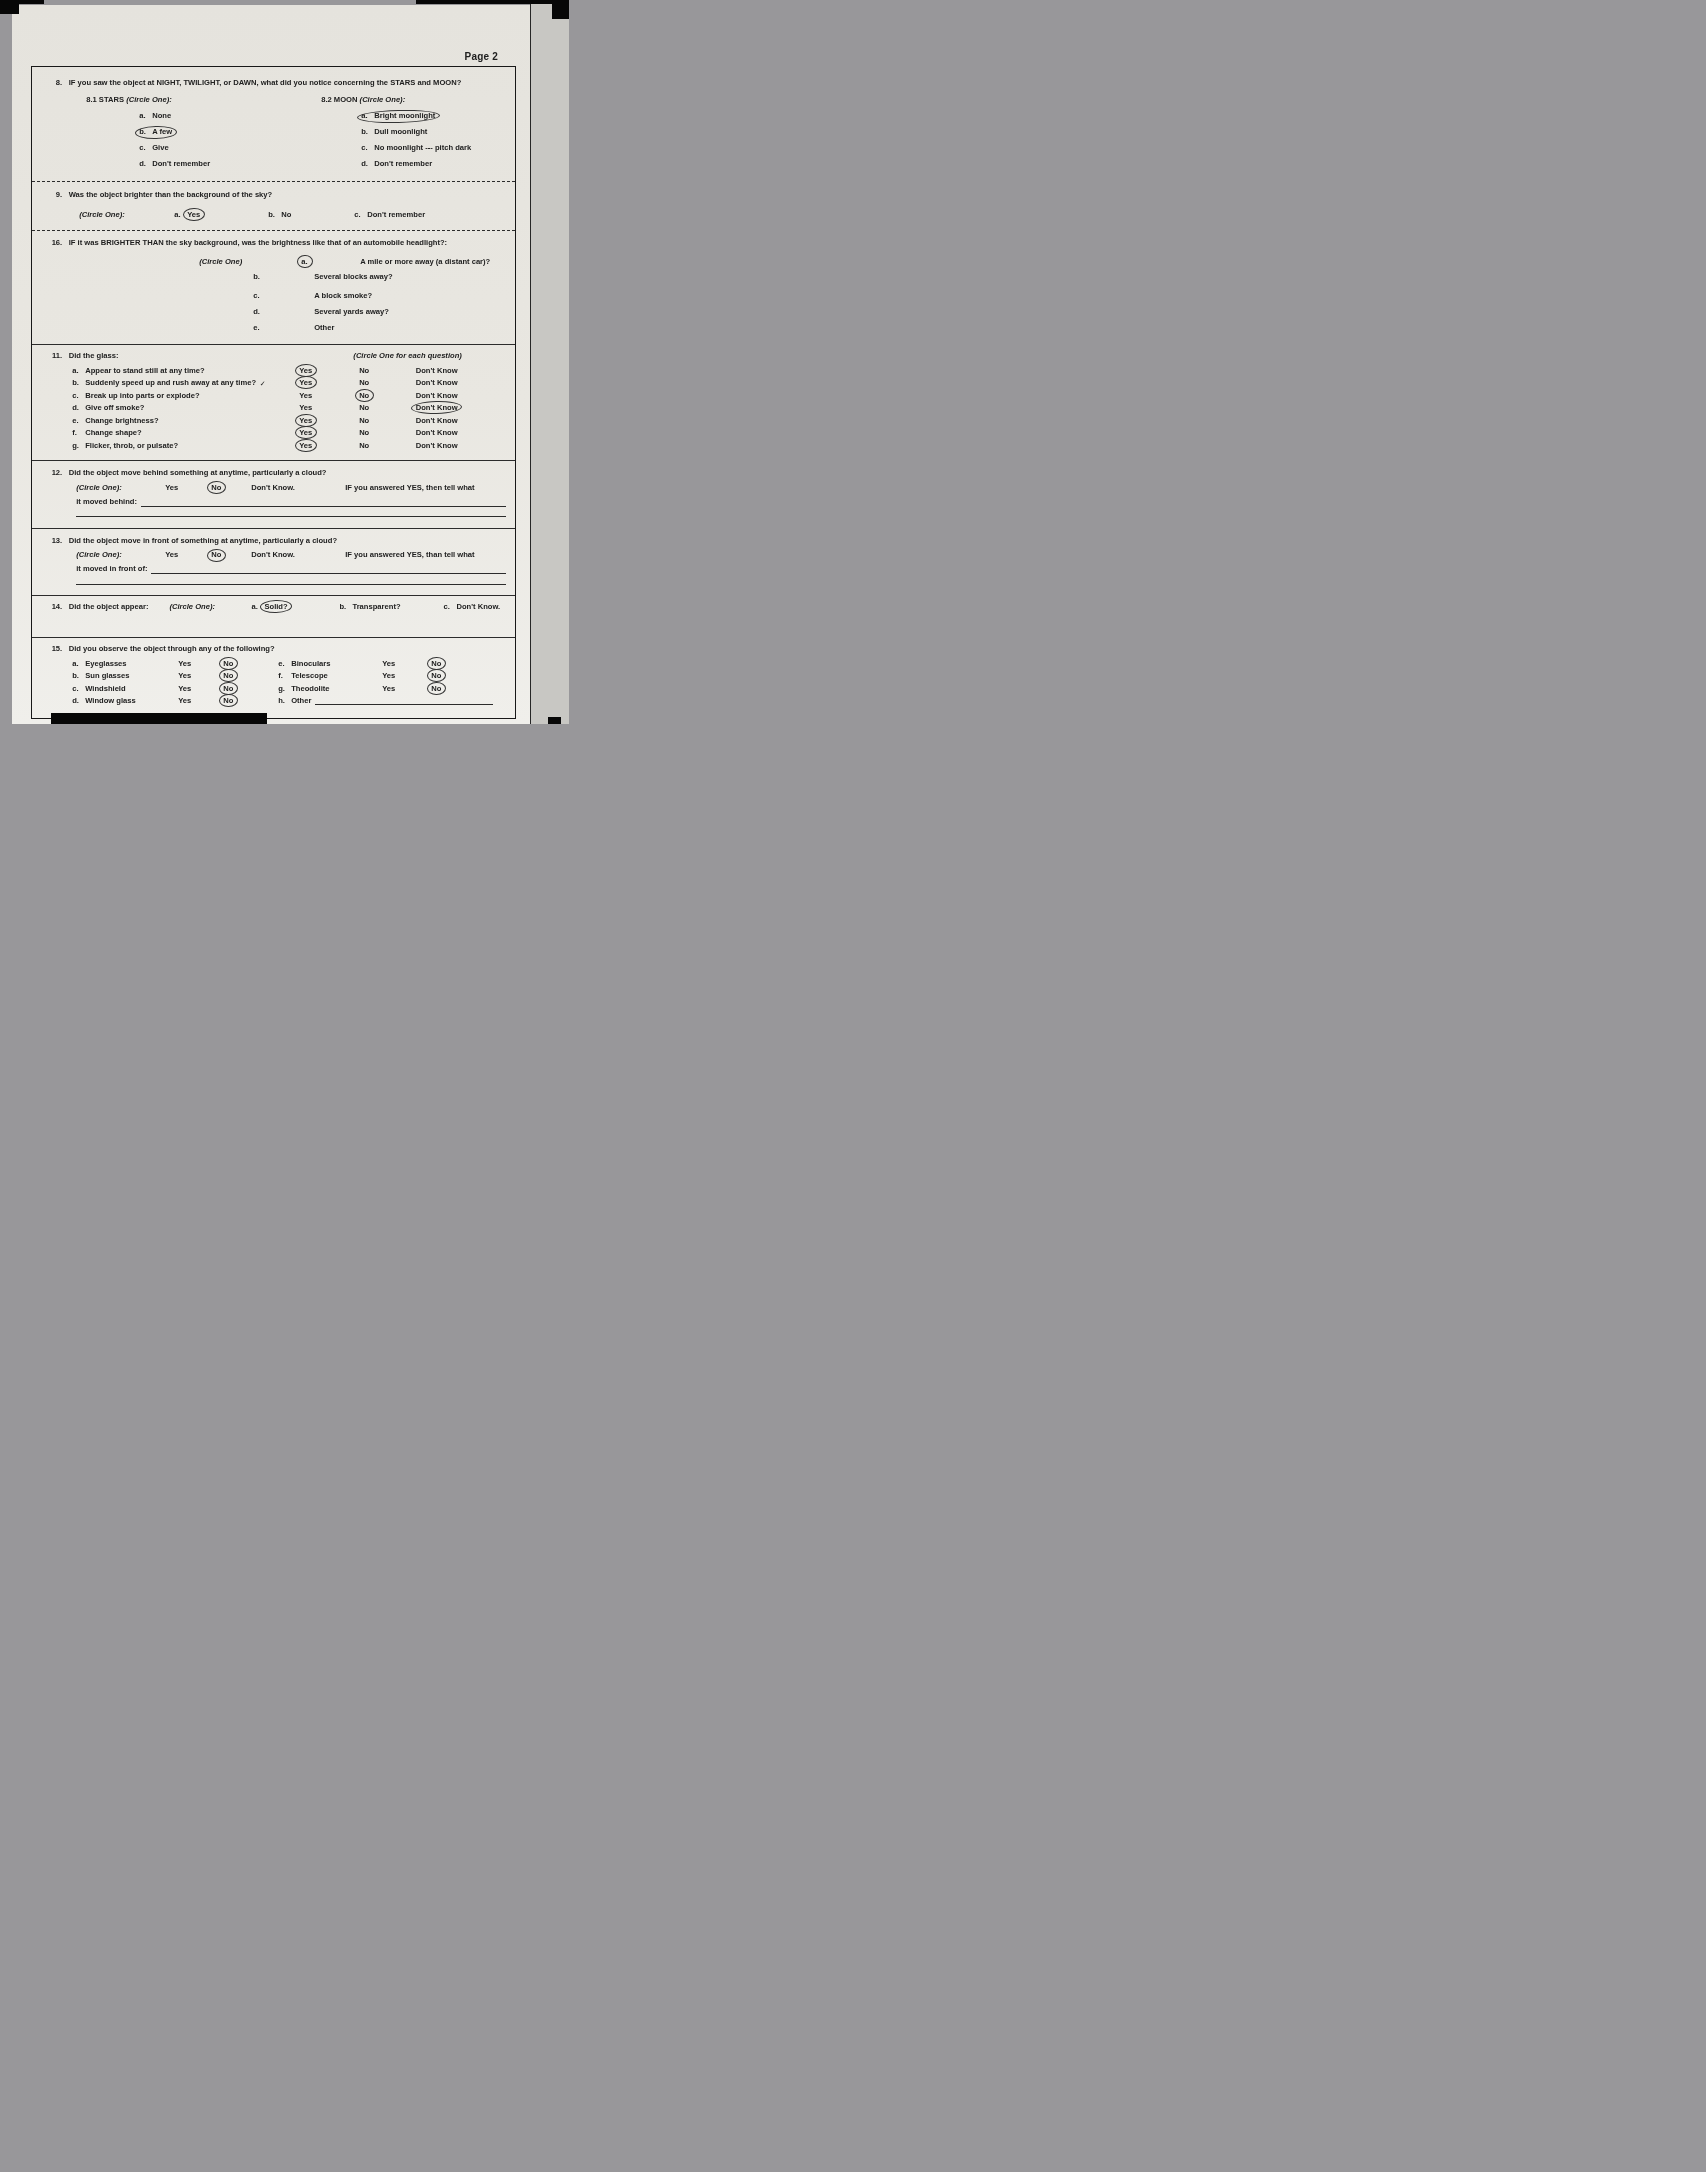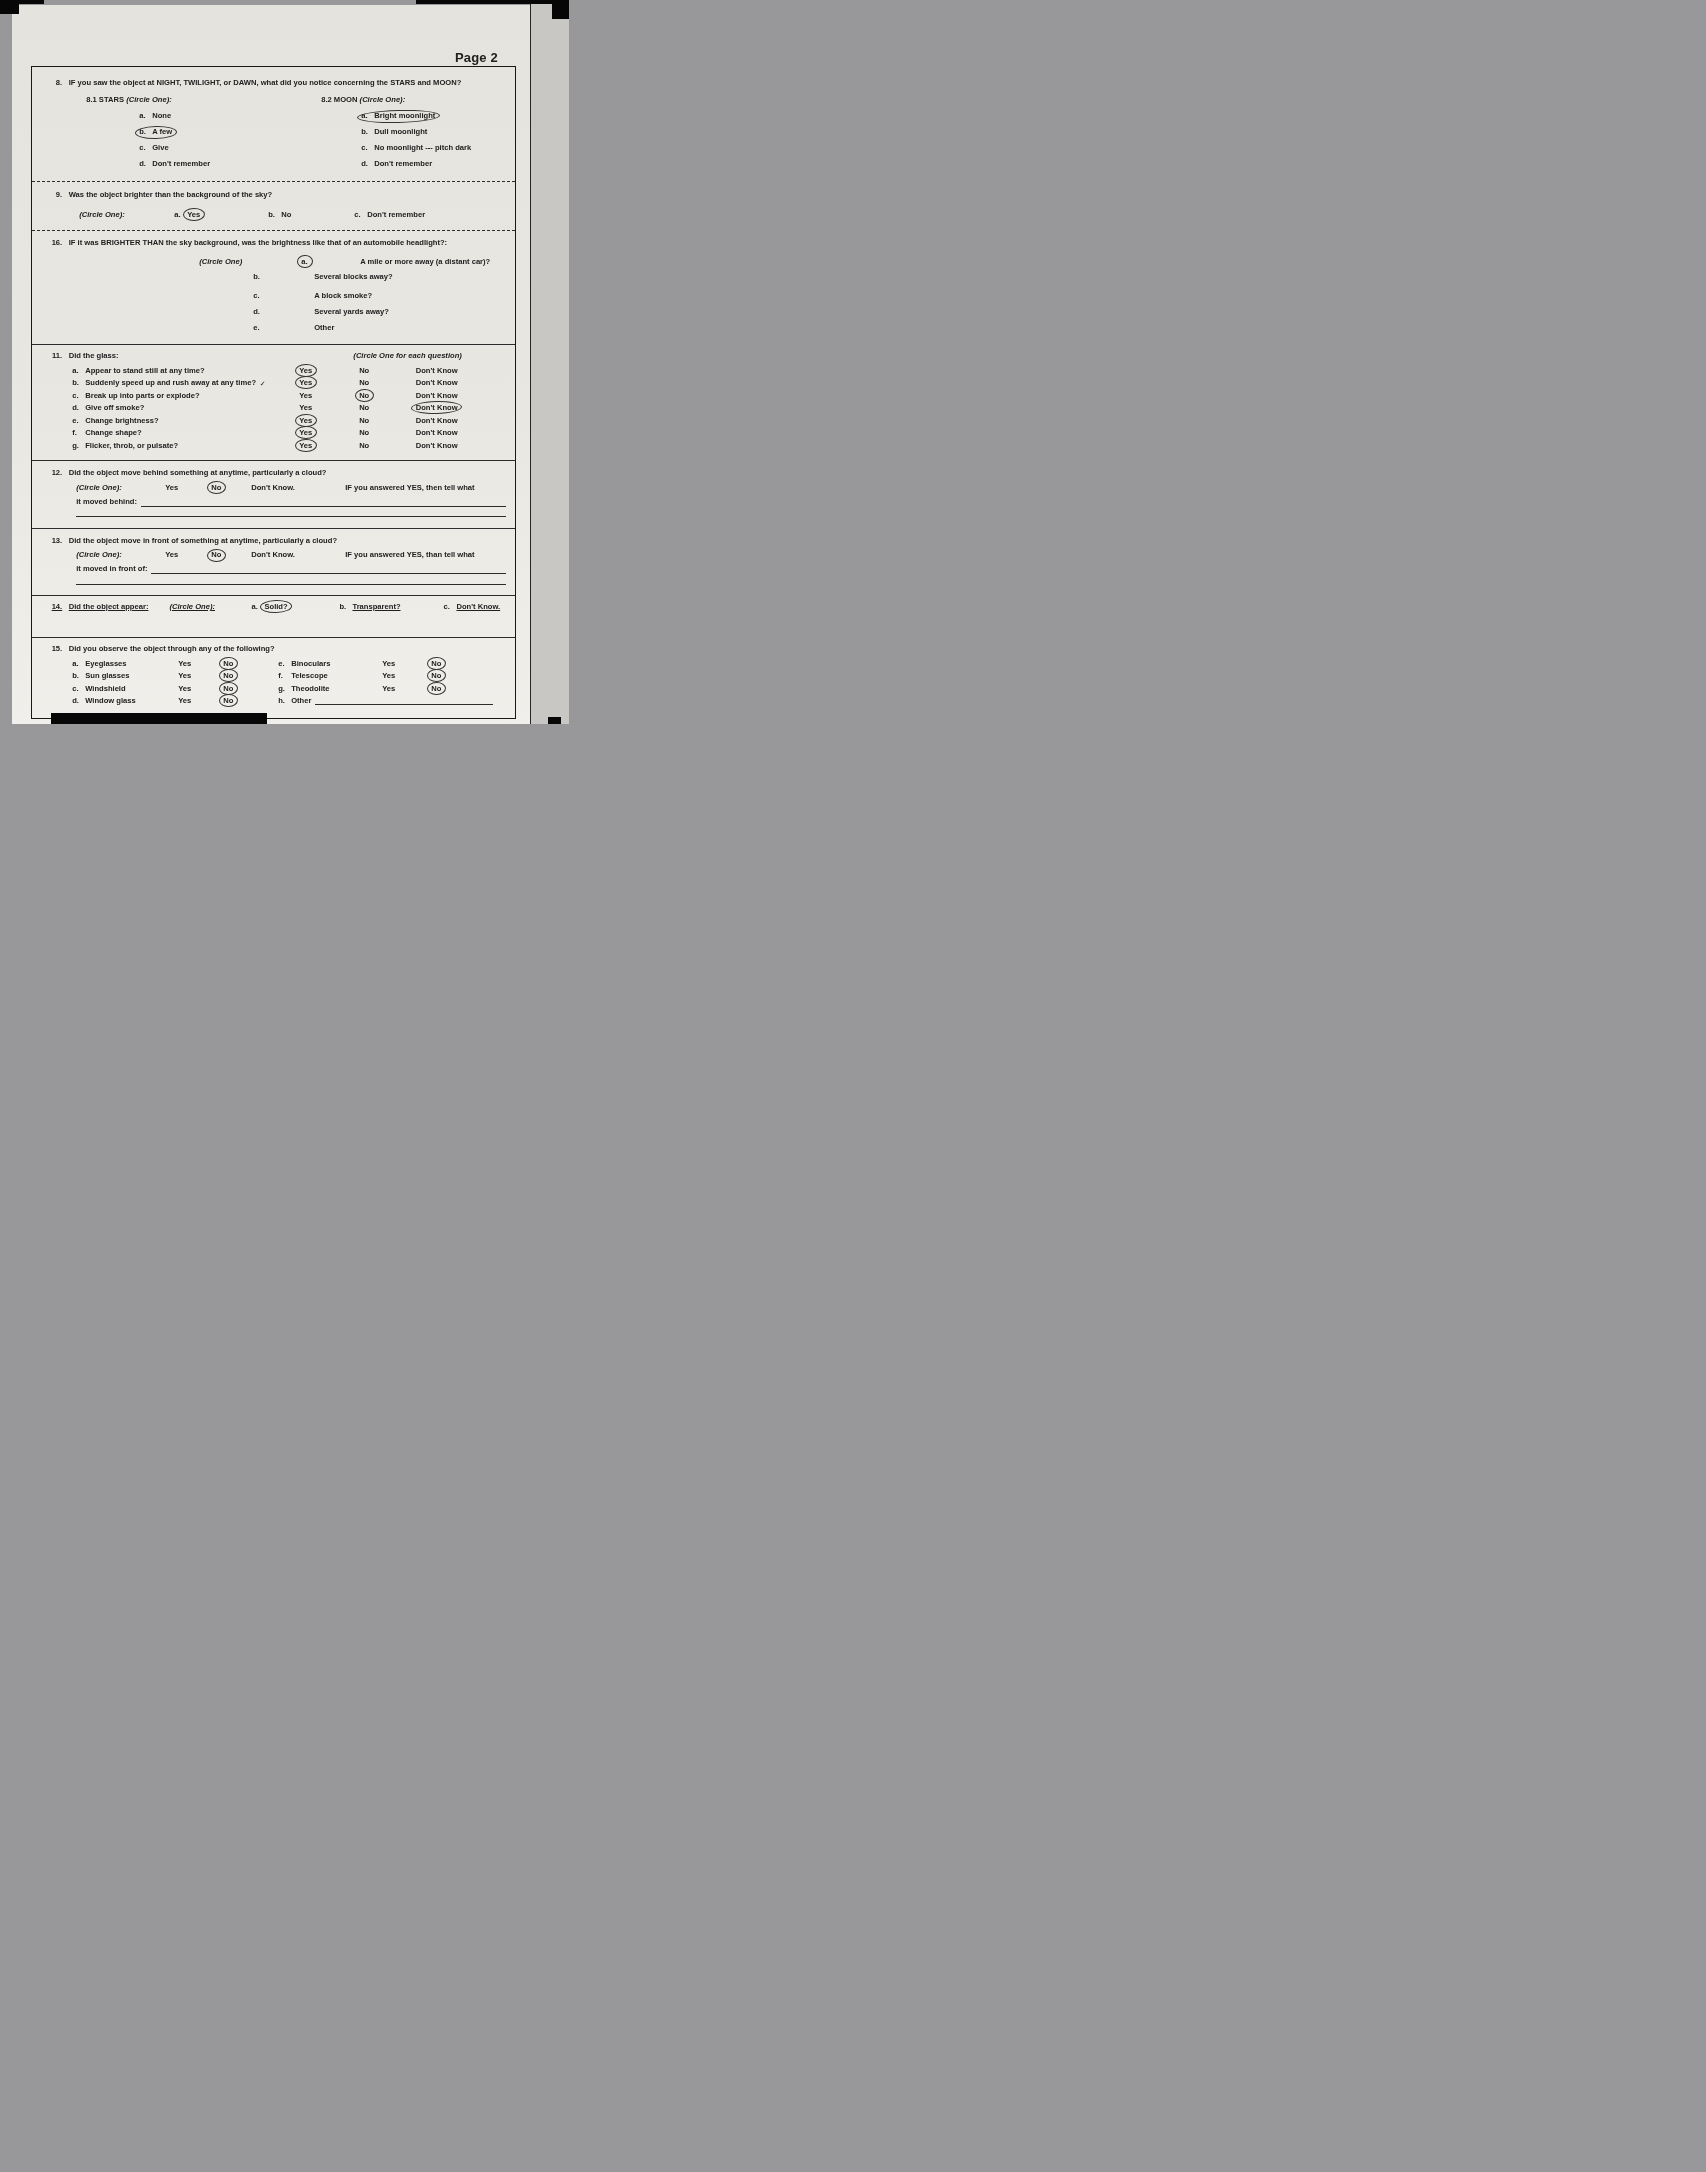--- a/index.html
+++ b/index.html
@@ -16,21 +16,21 @@
   .right-zone{position:absolute;left:531px;top:0;width:38px;height:724px;background:#c8c7c3;}
   .artifact{position:absolute;background:#070707;z-index:6;}
   .art-tl{left:0;top:0;width:19.4px;height:14px;}
   .art-tl-strip{left:0;top:0;width:44px;height:4.2px;}
   .art-tr-strip{left:416px;top:0;width:153px;height:4.2px;}
   .art-tr-block{left:552px;top:0;width:16.6px;height:19px;}
   .art-right-line{left:530px;top:0;width:1.4px;height:724px;background:#262626;}
   .art-bottom-bar{left:51px;top:713px;width:216px;height:10.6px;}
   .art-bottom-right{left:548px;top:717px;width:13.4px;height:7px;}
 
-  .page-number{position:absolute;top:45px;right:32px;font-size:13px;letter-spacing:0.2px;}
+  .page-number{position:absolute;top:45px;right:32px;font-size:10px;letter-spacing:0.2px;}
 
   .form-box{position:absolute;left:19px;top:61px;width:483px;border:1.6px solid #181818;background:transparent;}
   .section{padding:5.5px 9.2px 6.5px 9.2px;}
   .section + .section{border-top:1.2px solid #2c2c2c;}
   .section.dashed{border-top-style:dashed;}
 
   .q-head{display:flex;align-items:baseline;}
   .q-num{width:21px;min-width:21px;text-align:right;margin-right:6.5px;}
   .italic{font-style:italic;}
   .opt-letter{display:inline-block;min-width:13px;}
@@ -81,21 +81,21 @@
   .ans-co{width:89px;}
   .ans-yes{width:46px;}
   .ans-no{width:40px;}
   .ans-dk{width:94px;}
   .fill-line{display:flex;align-items:flex-end;margin-top:4px;padding-left:35px;}
   .blank{flex:1;border-bottom:0.7px solid #2c2c2c;height:1.05em;margin-left:3.7px;}
   .blank-row{margin:9.2px 0 0.9px 35px;border-bottom:0.7px solid #2c2c2c;height:0.5px;}
 
   
   .sec-q14{padding-top:6px;padding-bottom:6px;}
-  .q14-row{display:flex;align-items:flex-end;text-decoration:underline;}
+  .q14-row{display:flex;align-items:flex-end;}
   .q14-co{width:82px;margin-left:21px;}
   .q14-a{width:88px;}
   .q14-b{width:104px;}
 
   
   .sec-q15{padding-top:6px;padding-bottom:10.2px;margin-top:19px;}
   .q15-rows{display:grid;grid-template-columns:206px 1fr;margin-top:3.7px;padding-left:31px;}
   .q15-row{display:flex;align-items:center;height:12.5px;}
   .q15-text-l{width:93px;}
   .q15-yes-l{width:45px;}

